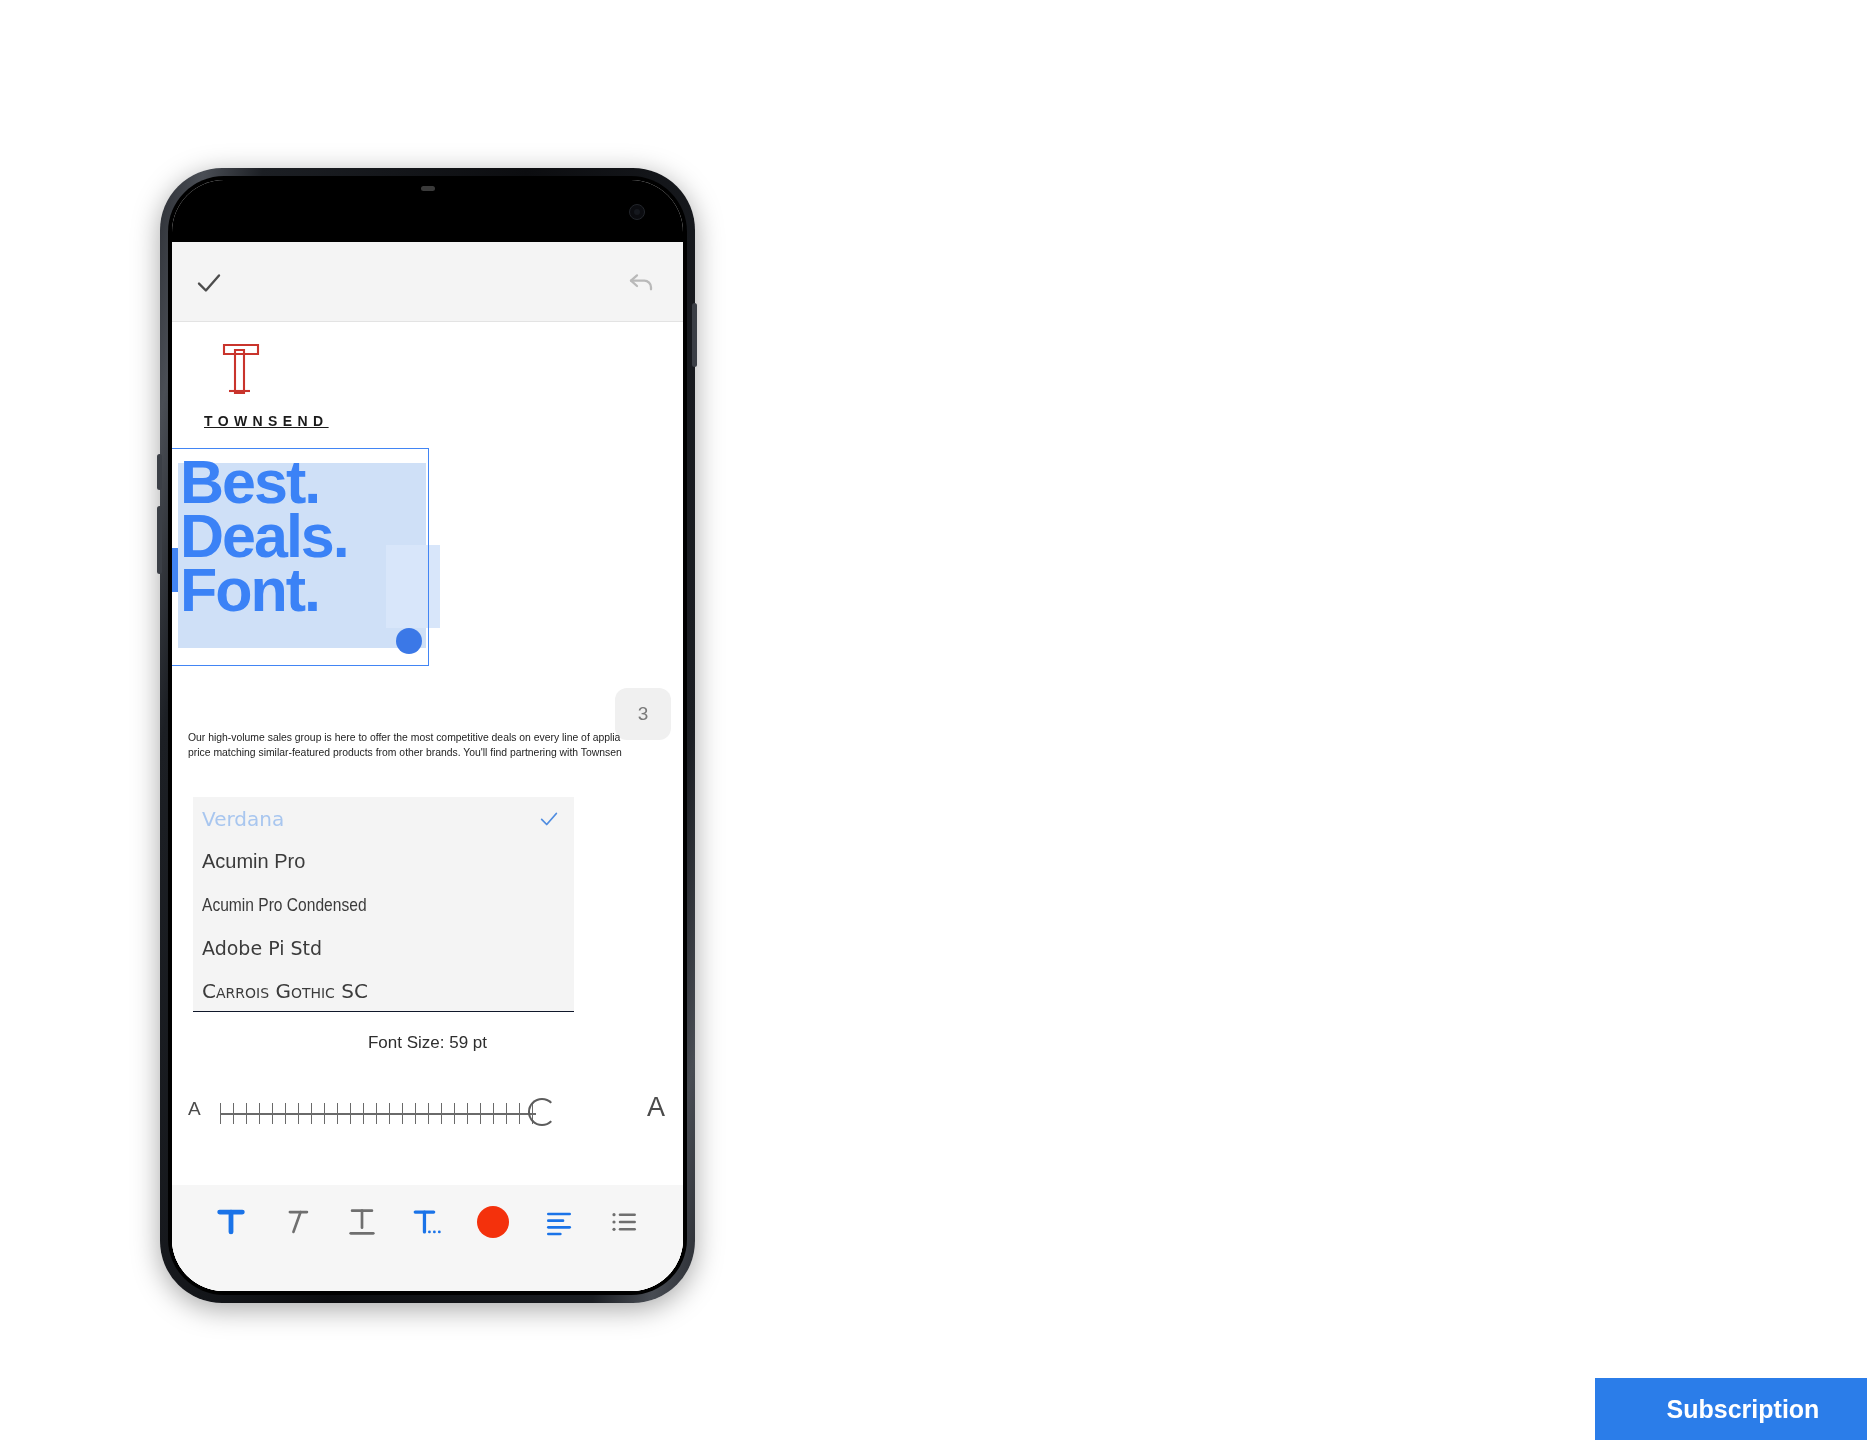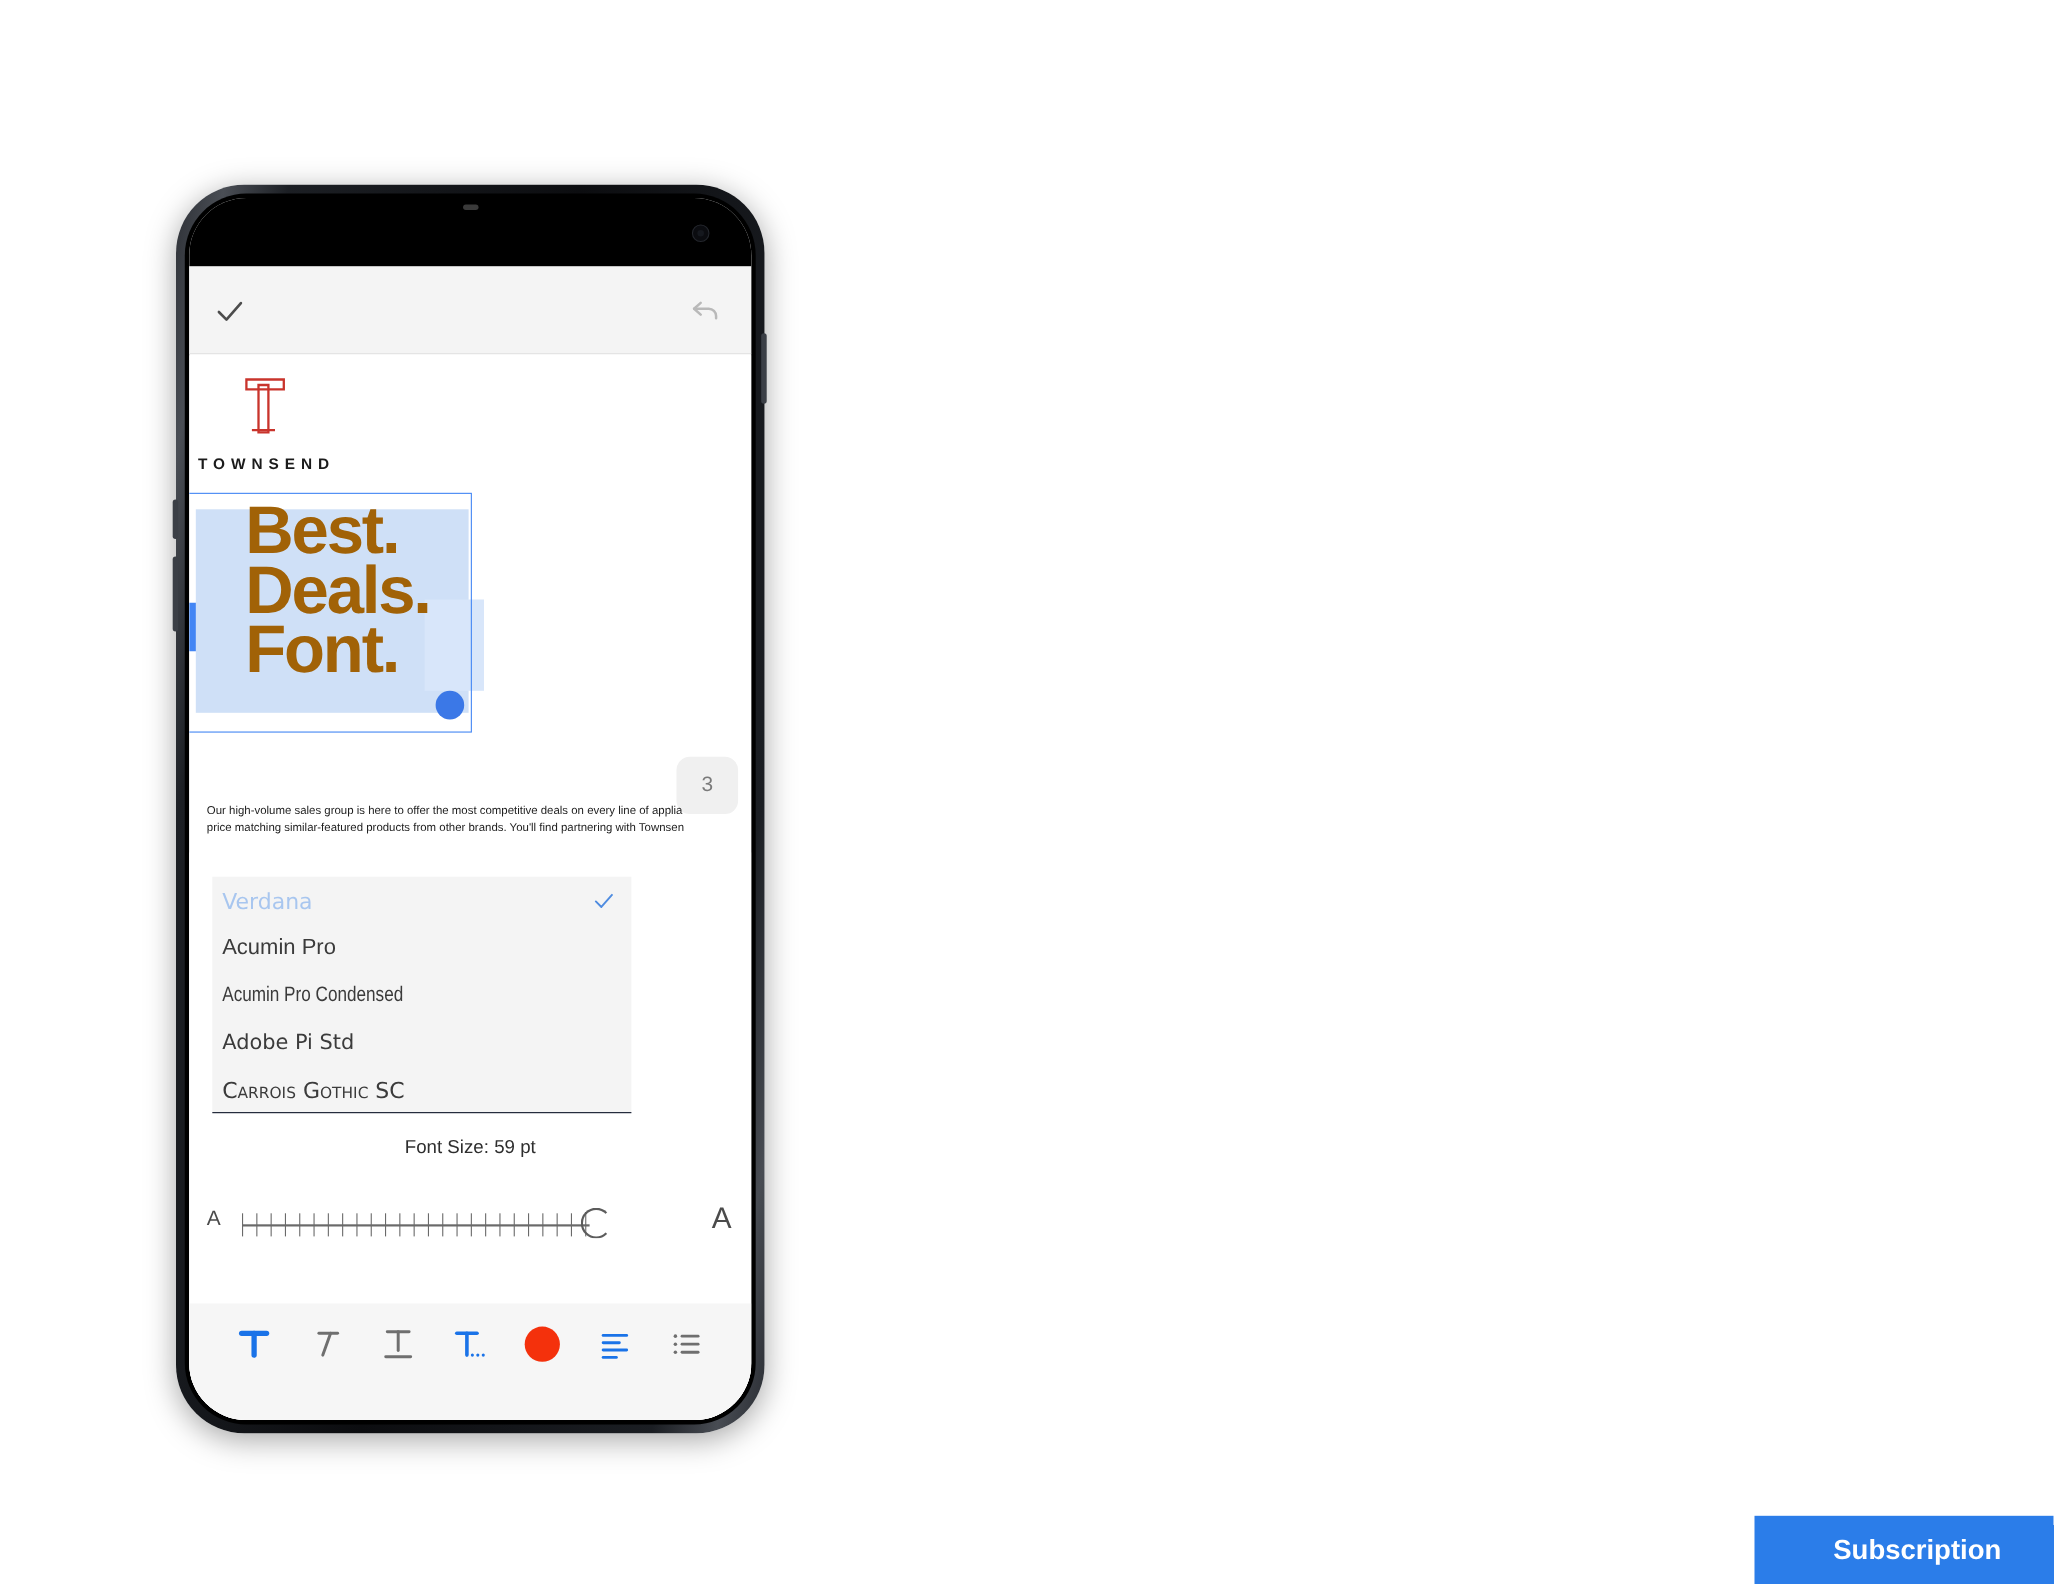--- a/index.html
+++ b/index.html
@@ -35,32 +35,32 @@
   
   .app-topbar { position:absolute; left:0; top:62px; width:100%; height:80px;
                 background:#f4f4f4; border-bottom:1px solid #e3e3e3; z-index:5; }
   .ic-check { position:absolute; left:22px; top:26px; width:30px; height:30px; }
   .ic-undo  { position:absolute; right:26px; top:24px; width:32px; height:32px; }
 
   
   .doc { position:absolute; left:0; top:143px; width:100%; bottom:0; background:#fff; overflow:hidden; }
 
   .logo-mark { position:absolute; left:46px; top:18px; width:46px; height:56px; }
-  .logo-word { position:absolute; left:8px; top:90px; font-size:14px; letter-spacing:5.4px;
-               color:#1b1b1b; font-weight:700; font-family:"Liberation Sans", sans-serif; }
+  .logo-word { position:absolute; left:32px; top:90px; font-size:14px; letter-spacing:5.4px;
+               color:#1b1b1b; font-weight:700; font-family:"Liberation Sans", sans-serif;text-decoration:underline; }
 
   
   .sel-frame { position:absolute; left:-6px; top:125px; width:263px; height:218px;
                border:1.6px solid #4285f4; }
   .sel-hl-a { position:absolute; left:6px; top:140px; width:248px; height:185px; background:#cfe0f7; }
   .sel-hl-b { position:absolute; left:214px; top:222px; width:54px; height:83px; background:#d8e6fa; }
   .sel-hl-c { position:absolute; left:-14px; top:225px; width:22px; height:44px; background:#4285f4; border-radius:12px 0 0 12px; }
   .headline { position:absolute; left:8px; top:132px; width:260px;
-              color:#a16207; font-weight:700; font-size:61px; line-height:54px;
-              letter-spacing:-2px; font-family:"Liberation Sans", sans-serif;margin-left:43px; }
+              color:#3b82f6; font-weight:700; font-size:61px; line-height:54px;
+              letter-spacing:-2px; font-family:"Liberation Sans", sans-serif; }
   .handle-dot { position:absolute; left:224px; top:305px; width:26px; height:26px;
                 border-radius:50%; background:#3b78e7; }
 
   
   .page-badge { position:absolute; right:12px; top:365px; width:56px; height:52px;
                 border-radius:12px; background:#f0f0f0; color:#7a7a7a; font-size:19px;
                 display:flex; align-items:center; justify-content:center; }
 
   .body-copy { position:absolute; left:16px; top:407px; width:470px; font-size:10.4px;
                line-height:15px; color:#1d1d1d; font-family:"Liberation Sans", sans-serif;

